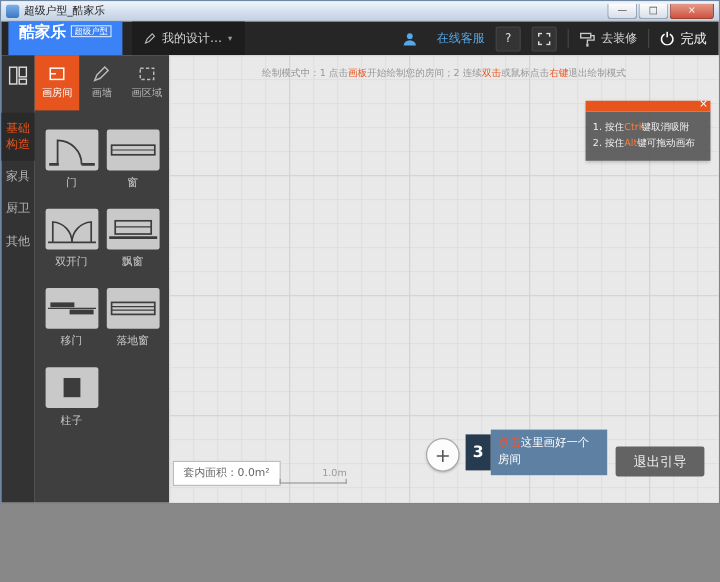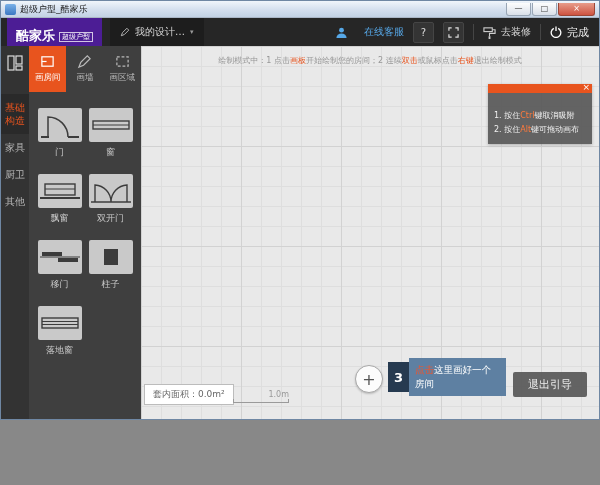--- a/index.html
+++ b/index.html
@@ -9,21 +9,21 @@
   
   .titlebar{height:17px;background:linear-gradient(#f0f5fb,#d4dfee 55%,#c3d2e4);display:flex;align-items:center;padding:0 4px;gap:4px;border-bottom:1px solid #aab6c6}
   .app-icon{width:11px;height:11px;border-radius:2px;background:linear-gradient(#7ab1e8,#3a77c2);flex:0 0 auto}
   .tb-title{font-size:9px;color:#222;white-space:nowrap}
   .win-buttons{margin-left:auto;display:flex}
   .win-btn{min-width:25px;height:13px;margin-left:1px;display:flex;align-items:center;justify-content:center;font-size:8px;color:#444;background:linear-gradient(#fdfdfd,#d9dfe9);border:1px solid #98a5b5;border-top:none;border-radius:0 0 3px 3px;cursor:default}
   .win-btn.close{min-width:37px;background:linear-gradient(#e79c8a,#ce5341);color:#fff;border-color:#9c4636}
 
   
   .header{position:absolute;top:17px;left:0;right:0;height:28px;background:#262626;display:flex;align-items:center}
-  .logo{height:28px;background:#4c1d95;display:flex;align-items:flex-end;gap:4px;padding:3px 9px 4px;margin-left:6px}
+  .logo{height:28px;background:#3b82f6;display:flex;align-items:flex-start;gap:4px;padding:3px 9px 4px;margin-left:6px}
   .logo-brand{color:#fff;font-weight:bold;font-size:13px;line-height:1}
   .logo-product{color:#fff;font-size:7px;line-height:1.2;border:1px solid rgba(255,255,255,.75);padding:0 2px}
   .my-design{height:28px;margin-left:8px;background:#1d1d1d;display:flex;align-items:center;gap:5px;padding:0 10px;color:#d5d5d5;font-size:10px}
   .caret{font-size:7px;color:#9a9a9a}
   .hdr-right{margin-left:auto;display:flex;align-items:center;gap:9px;padding-right:10px}
   .service{display:flex;align-items:center;gap:16px;font-size:10px;color:#56a8e8}
   .sq-btn{width:21px;height:21px;border:1px solid #454545;background:#343434;border-radius:2px;display:flex;align-items:center;justify-content:center;color:#ddd;font-size:10px}
   .hdr-div{width:1px;height:16px;background:#454545}
   .decorate,.finish{display:flex;align-items:center;gap:5px;font-size:10px;color:#d5d5d5}
   .finish{font-size:11px;color:#f2f2f2}
@@ -52,21 +52,21 @@
       linear-gradient(90deg,#d2d2d2 1px,transparent 1px),
       linear-gradient(#dedede 1px,transparent 1px),
       linear-gradient(90deg,#dedede 1px,transparent 1px);
     background-size:100px 100px,100px 100px,20px 20px,20px 20px}
   .instruction{position:absolute;top:9px;left:50%;transform:translateX(-50%);font-size:8px;color:#969696;white-space:nowrap}
   .instruction .hl{color:#e8541e}
 
   .tip{position:absolute;top:38px;right:7px;width:104px;box-shadow:0 1px 3px rgba(0,0,0,.25)}
   .tip-header{height:9px;background:#e8541e;position:relative}
   .tip-close{position:absolute;right:2px;top:-2px;color:#fff;font-size:9px;line-height:11px;cursor:pointer}
-  .tip-body{background:rgba(84,84,84,.9);padding:16px 6px 7px;font-size:8px;color:#f0f0f0;line-height:14px}
+  .tip-body{background:rgba(84,84,84,.9);padding:6px 6px 7px;font-size:8px;color:#f0f0f0;line-height:14px}
   .tip-key{color:#ff7a3c}
 
   .guide-circle{position:absolute;left:214px;top:319px;width:28px;height:28px;border-radius:50%;background:#fcfcfc;border:1px solid #a8a8a8;display:flex;align-items:center;justify-content:center;font-size:16px;color:#555;box-shadow:0 1px 2px rgba(0,0,0,.2);cursor:pointer}
   .guide-step{position:absolute;left:247px;top:316px;width:21px;height:30px;background:#263a50;color:#fff;font-size:13px;font-weight:bold;display:flex;align-items:center;justify-content:center}
   .guide-tip{position:absolute;left:268px;top:312px;width:97px;background:#5e80a2;color:#fff;font-size:9.5px;line-height:14px;padding:5px 6px}
   .guide-tip .hl{color:#ff4f1f}
   .exit-guide{position:absolute;right:12px;bottom:22px;background:rgba(88,88,88,.93);color:#ededed;font-size:11px;padding:5px 15px;border-radius:2px;cursor:pointer}
 
   .area-box{position:absolute;left:3px;bottom:14px;background:#fff;border:1px solid #bcbcbc;padding:3px 8px;font-size:9px;color:#666;white-space:nowrap}
   .scale{position:absolute;left:92px;bottom:16px;width:56px;text-align:right}
@@ -208,64 +208,64 @@
           <svg width="44" height="30" viewBox="0 0 44 30">
               <rect x="4" y="11" width="36" height="8" fill="none" stroke="#3c3c3c" stroke-width="1.4"></rect>
               <line x1="4" y1="15" x2="40" y2="15" stroke="#3c3c3c" stroke-width="1"></line>
             </svg>
         </div>
         <div class="item-label">窗</div>
       </div>
       <div class="item">
         <div class="tile">
           <svg width="44" height="30" viewBox="0 0 44 30">
+              <path d="M6 26 V9 A17 17 0 0 1 22 26 M38 26 V9 A17 17 0 0 0 22 26" fill="none" stroke="#3c3c3c" stroke-width="1.4"></path>
+              <path d="M2 26 H42" stroke="#3c3c3c" stroke-width="1.6"></path>
+            </svg>
+        </div>
+        <div class="item-label">双开门</div>
+      </div>
+      <div class="item">
+        <div class="tile">
+          <svg width="44" height="30" viewBox="0 0 44 30">
               <rect x="7" y="8" width="30" height="11" fill="none" stroke="#3c3c3c" stroke-width="1.4"></rect>
               <line x1="7" y1="13" x2="37" y2="13" stroke="#3c3c3c" stroke-width="1"></line>
               <path d="M2 22 H42" stroke="#3c3c3c" stroke-width="2.2"></path>
             </svg>
         </div>
         <div class="item-label">飘窗</div>
       </div>
       <div class="item">
         <div class="tile">
           <svg width="44" height="30" viewBox="0 0 44 30">
-              <path d="M6 26 V9 A17 17 0 0 1 22 26 M38 26 V9 A17 17 0 0 0 22 26" fill="none" stroke="#3c3c3c" stroke-width="1.4"></path>
-              <path d="M2 26 H42" stroke="#3c3c3c" stroke-width="1.6"></path>
-            </svg>
-        </div>
-        <div class="item-label">双开门</div>
-      </div>
-      <div class="item">
-        <div class="tile">
-          <svg width="44" height="30" viewBox="0 0 44 30">
               <path d="M2 15 H42" stroke="#3c3c3c" stroke-width="1"></path>
               <rect x="4" y="10" width="20" height="4" fill="#3c3c3c"></rect>
               <rect x="20" y="16" width="20" height="4" fill="#3c3c3c"></rect>
             </svg>
         </div>
         <div class="item-label">移门</div>
       </div>
       <div class="item">
         <div class="tile">
           <svg width="44" height="30" viewBox="0 0 44 30">
-              <rect x="15" y="7" width="14" height="16" fill="#3c3c3c"></rect>
-            </svg>
-        </div>
-        <div class="item-label">柱子</div>
-      </div>
-      <div class="item">
-        <div class="tile">
-          <svg width="44" height="30" viewBox="0 0 44 30">
               <rect x="4" y="10" width="36" height="10" fill="none" stroke="#3c3c3c" stroke-width="1.4"></rect>
               <line x1="4" y1="13.5" x2="40" y2="13.5" stroke="#3c3c3c" stroke-width="1"></line>
               <line x1="4" y1="16.5" x2="40" y2="16.5" stroke="#3c3c3c" stroke-width="1"></line>
             </svg>
         </div>
         <div class="item-label">落地窗</div>
       </div>
+      <div class="item">
+        <div class="tile">
+          <svg width="44" height="30" viewBox="0 0 44 30">
+              <rect x="15" y="7" width="14" height="16" fill="#3c3c3c"></rect>
+            </svg>
+        </div>
+        <div class="item-label">柱子</div>
+      </div>
     </div>
   </div>
 
   <div class="canvas">
 
     <div class="instruction">
       <span>绘制模式中：1 点击</span><span class="hl">画板</span><span>开始绘制您的房间；2 连续</span><span class="hl">双击</span><span>或鼠标点击</span><span class="hl">右键</span><span>退出绘制模式</span>
     </div>
 
     <div class="tip">

